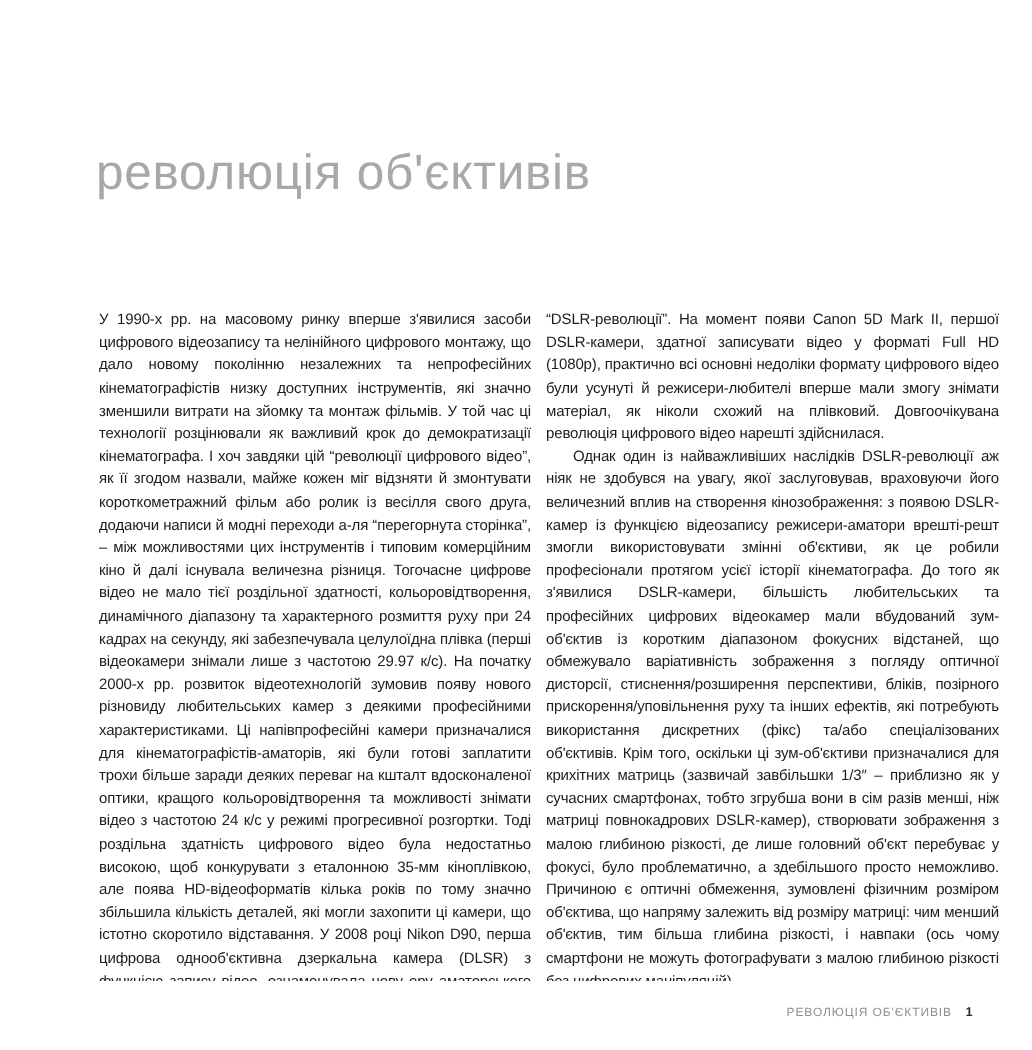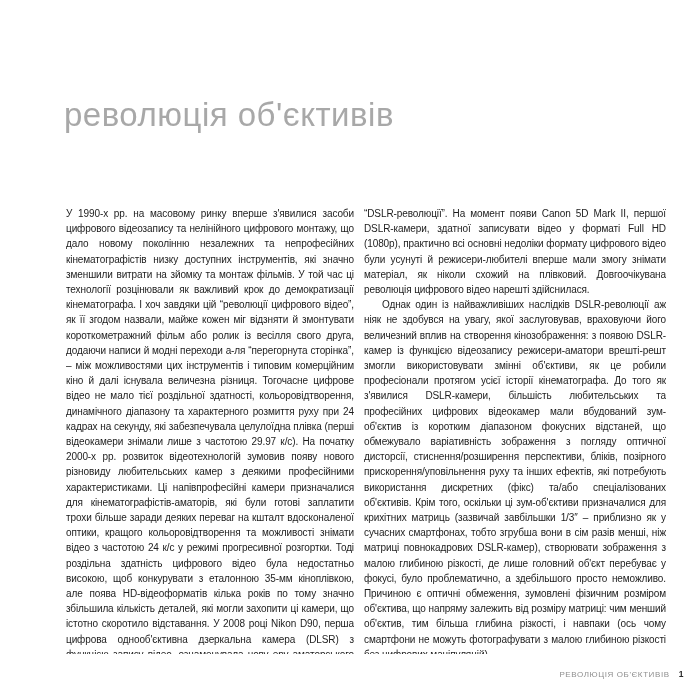--- a/index.html
+++ b/index.html
@@ -44,21 +44,21 @@
     line-height: 15.2px;
     letter-spacing: -0.1px;
     color: #1c1c1c;
     text-align: justify;
     hyphens: manual;
   }
   .para.indented { text-indent: 18px; }
   .footer {
     position: absolute;
     top: 669px;
-    left: 84px;
+    left: 49px;
     width: 600px;
     text-align: right;
     font-size: 8px;
     letter-spacing: 0.6px;
     color: #8f8f8f;
     white-space: nowrap;
   }
   .footer .pagenum {
     font-weight: bold;
     color: #2a2a2a;

